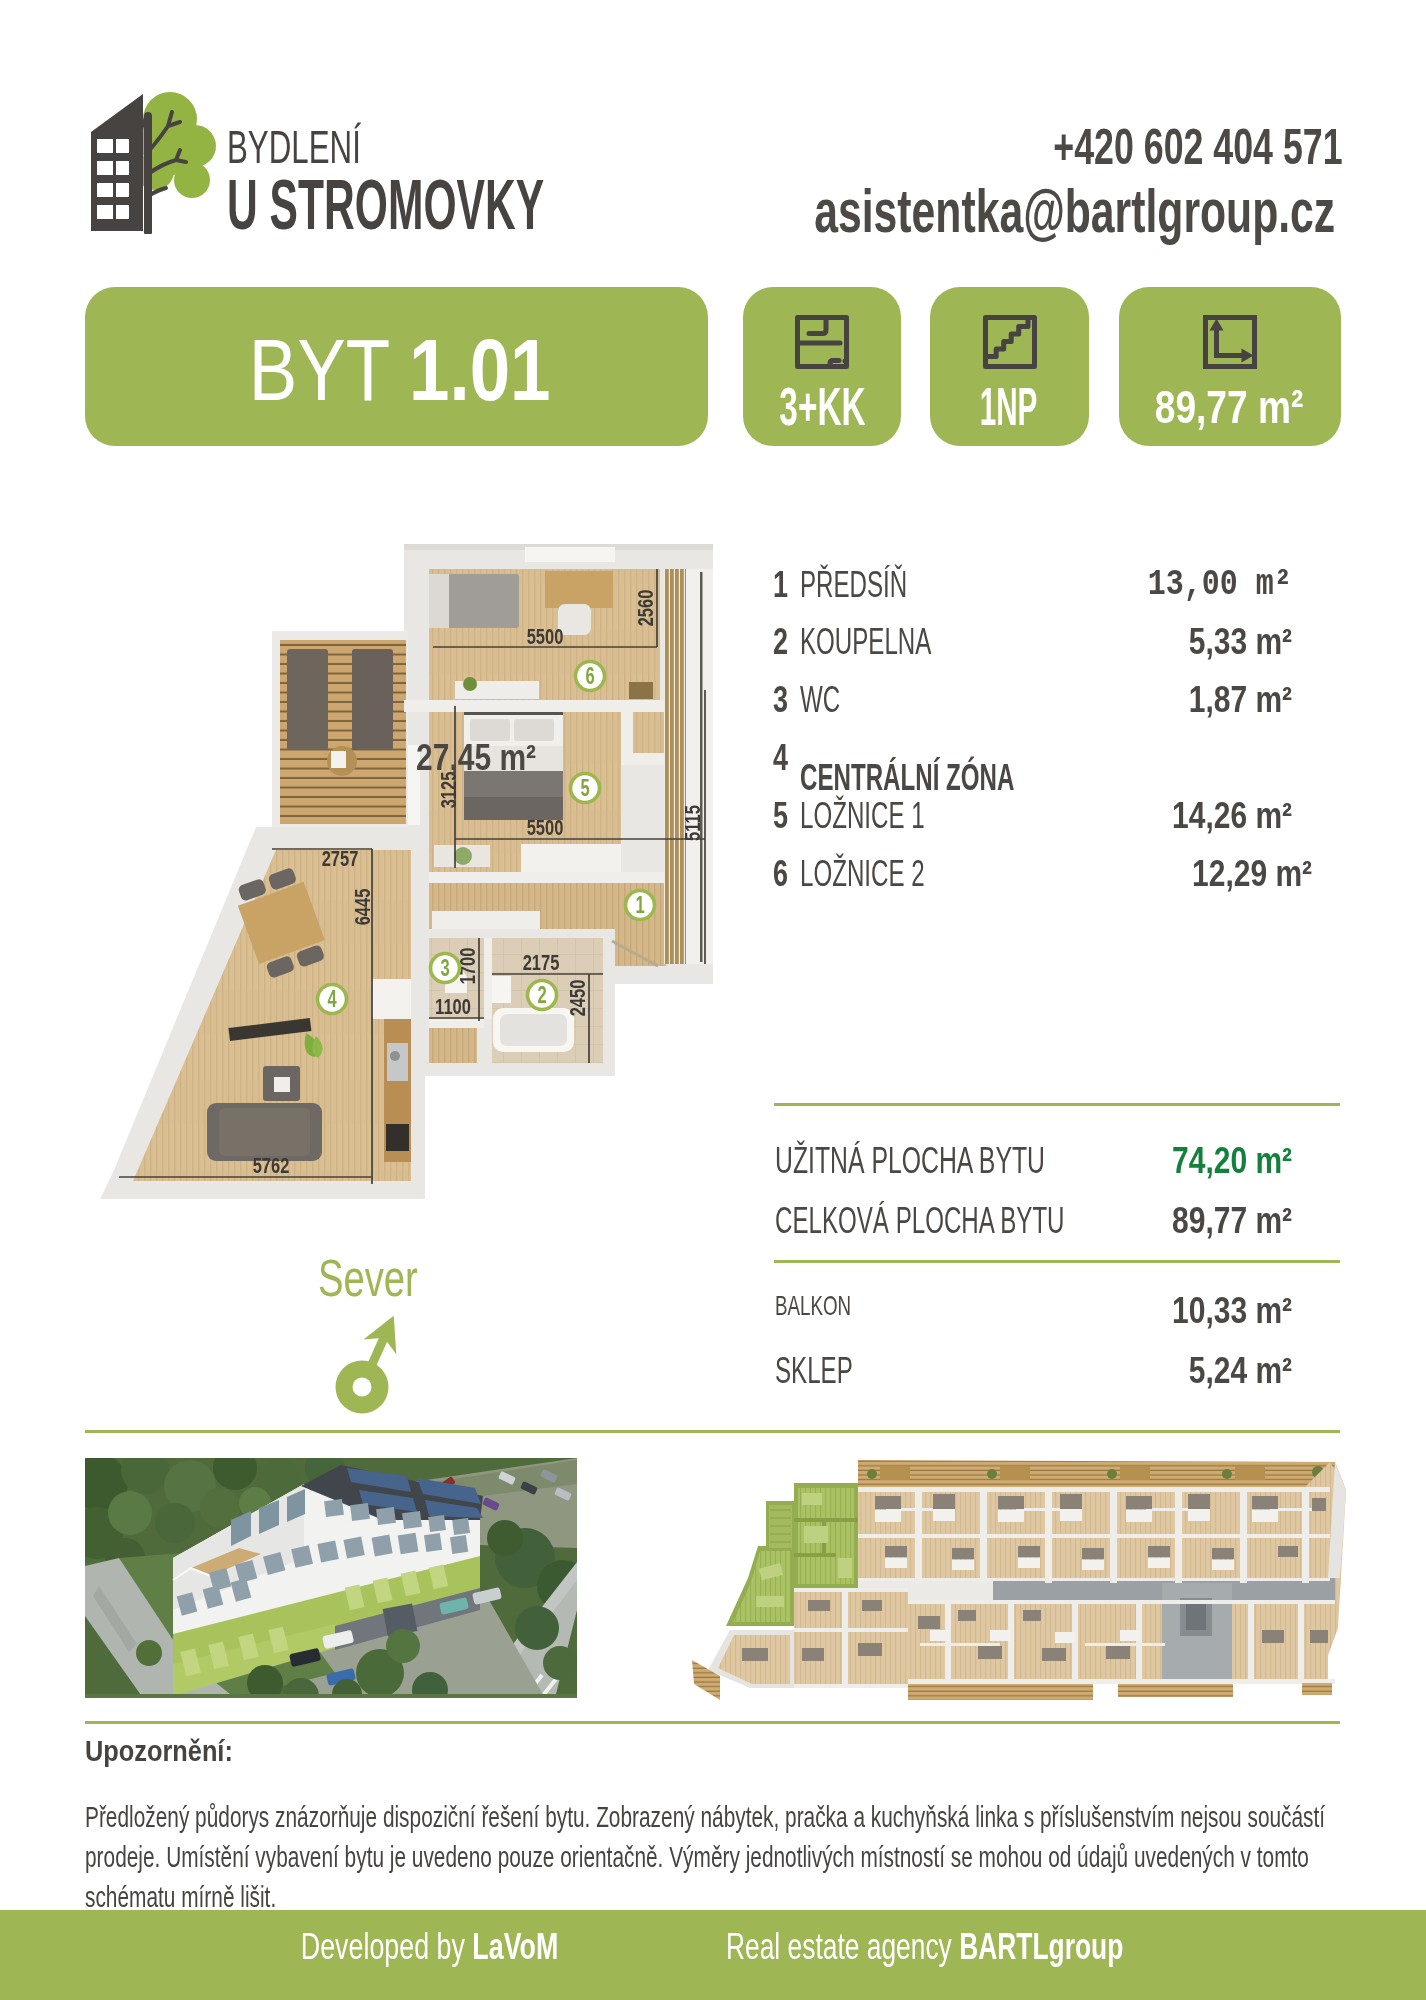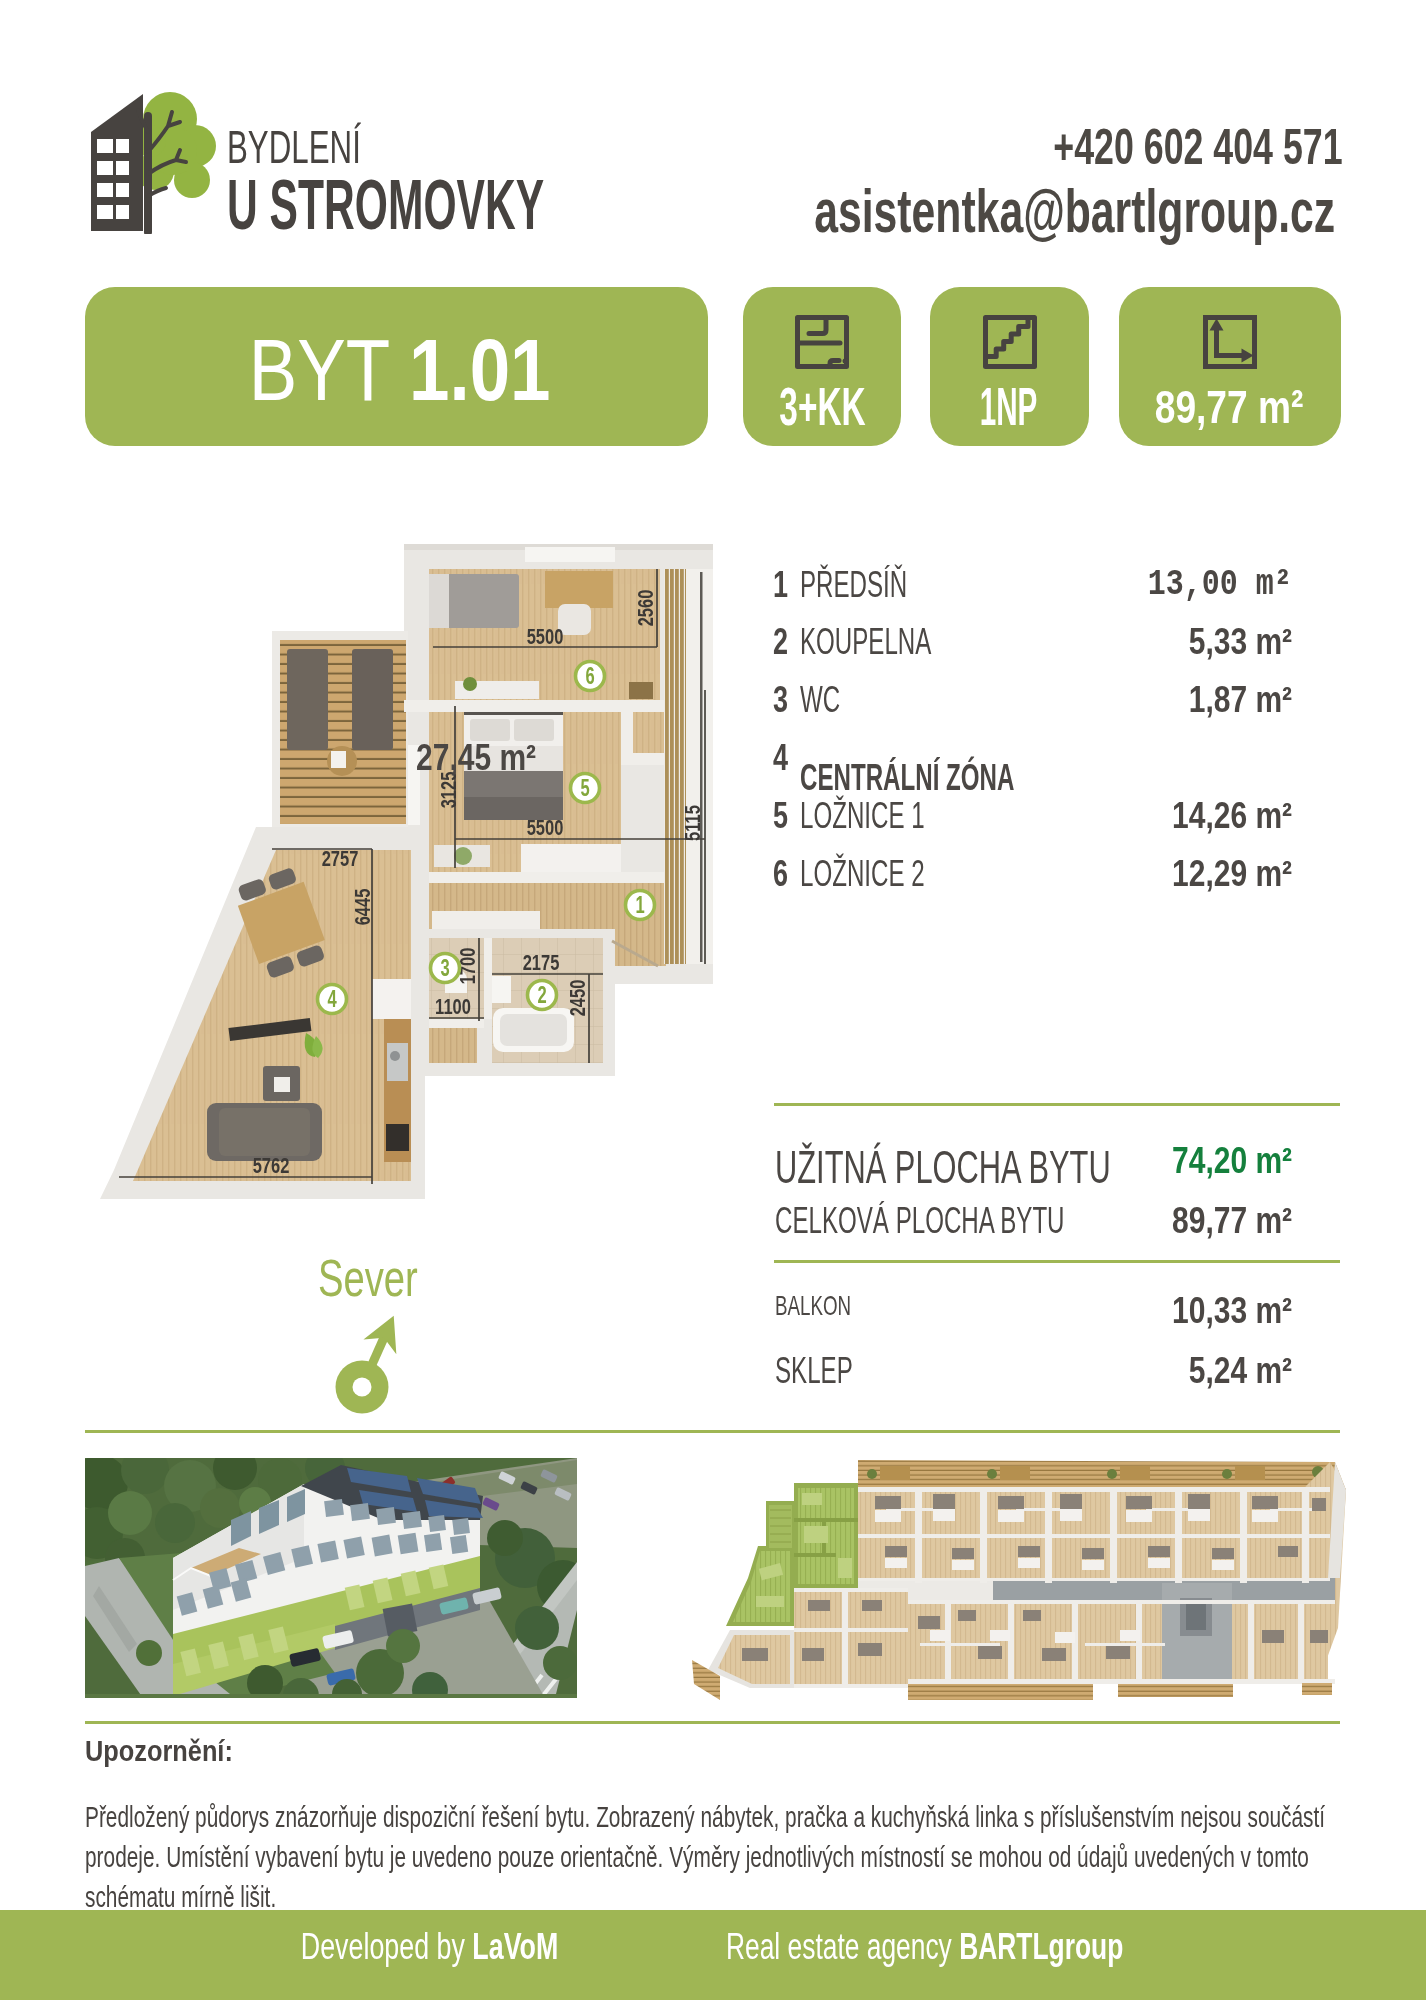--- a/index.html
+++ b/index.html
@@ -621,22 +621,22 @@
       <div class="abs" style="left:800px;top:679.2px;font-size:36px;font-weight:400;color:#4b4744;"><span style="display:inline-block;white-space:nowrap;transform:scaleX(0.67);transform-origin:0 50%;">WC</span></div>
       <div class="abs" style="left:392px;width:900px;text-align:right;top:679.2px;font-size:36px;font-weight:700;color:#4b4744;"><span style="display:inline-block;white-space:nowrap;transform:scaleX(0.833);transform-origin:100% 50%;">1,87 m²</span></div>
       <div class="abs" style="left:773px;top:737.0px;font-size:36px;font-weight:700;color:#4b4744;"><span style="display:inline-block;white-space:nowrap;transform:scaleX(0.75);transform-origin:0 50%;">4</span></div>
       <div class="abs" style="left:800px;top:737.0px;font-size:36px;font-weight:700;color:#4b4744;margin-top:20px;"><span style="display:inline-block;white-space:nowrap;transform:scaleX(0.67);transform-origin:0 50%;">CENTRÁLNÍ ZÓNA</span></div>
       <div class="abs" style="left:392px;width:900px;top:737.0px;font-size:36px;font-weight:700;color:#4b4744;"><span style="display:inline-block;white-space:nowrap;transform:scaleX(0.833);transform-origin:100% 50%;">27,45 m²</span></div>
       <div class="abs" style="left:773px;top:794.8px;font-size:36px;font-weight:700;color:#4b4744;"><span style="display:inline-block;white-space:nowrap;transform:scaleX(0.75);transform-origin:0 50%;">5</span></div>
       <div class="abs" style="left:800px;top:794.8px;font-size:36px;font-weight:400;color:#4b4744;"><span style="display:inline-block;white-space:nowrap;transform:scaleX(0.67);transform-origin:0 50%;">LOŽNICE 1</span></div>
       <div class="abs" style="left:392px;width:900px;text-align:right;top:794.8px;font-size:36px;font-weight:700;color:#4b4744;"><span style="display:inline-block;white-space:nowrap;transform:scaleX(0.833);transform-origin:100% 50%;">14,26 m²</span></div>
       <div class="abs" style="left:773px;top:852.6px;font-size:36px;font-weight:700;color:#4b4744;"><span style="display:inline-block;white-space:nowrap;transform:scaleX(0.75);transform-origin:0 50%;">6</span></div>
       <div class="abs" style="left:800px;top:852.6px;font-size:36px;font-weight:400;color:#4b4744;"><span style="display:inline-block;white-space:nowrap;transform:scaleX(0.67);transform-origin:0 50%;">LOŽNICE 2</span></div>
-      <div class="abs" style="left:392px;width:900px;text-align:right;top:852.6px;font-size:36px;font-weight:700;color:#4b4744;"><span style="display:inline-block;white-space:nowrap;transform:scaleX(0.833);transform-origin:100% 50%;">12,29 m²</span></div>
-      <div class="abs" style="left:775px;top:1139.6px;font-size:46px;font-weight:400;color:#4b4744;"><span style="display:inline-block;white-space:nowrap;transform:scaleX(0.67);transform-origin:0 50%;">UŽITNÁ PLOCHA BYTU</span></div>
+      <div class="abs" style="left:392px;width:900px;text-align:right;top:852.6px;font-size:36px;font-weight:700;color:#4b4744;padding-left:20px;"><span style="display:inline-block;white-space:nowrap;transform:scaleX(0.833);transform-origin:100% 50%;">12,29 m²</span></div>
+      <div class="abs" style="left:775px;top:1139.6px;font-size:37px;font-weight:400;color:#4b4744;"><span style="display:inline-block;white-space:nowrap;transform:scaleX(0.67);transform-origin:0 50%;">UŽITNÁ PLOCHA BYTU</span></div>
       <div class="abs" style="left:392px;width:900px;text-align:right;top:1139.6px;font-size:36px;font-weight:700;color:#15803d;"><span style="display:inline-block;white-space:nowrap;transform:scaleX(0.833);transform-origin:100% 50%;">74,20 m²</span></div>
       <div class="abs" style="left:775px;top:1199.6px;font-size:36px;font-weight:400;color:#4b4744;"><span style="display:inline-block;white-space:nowrap;transform:scaleX(0.67);transform-origin:0 50%;">CELKOVÁ PLOCHA BYTU</span></div>
       <div class="abs" style="left:392px;width:900px;text-align:right;top:1199.6px;font-size:36px;font-weight:700;color:#4b4744;"><span style="display:inline-block;white-space:nowrap;transform:scaleX(0.833);transform-origin:100% 50%;">89,77 m²</span></div>
       <div class="abs" style="left:775px;top:1289.6px;font-size:28px;font-weight:400;color:#4b4744;"><span style="display:inline-block;white-space:nowrap;transform:scaleX(0.67);transform-origin:0 50%;">BALKON</span></div>
       <div class="abs" style="left:392px;width:900px;text-align:right;top:1289.6px;font-size:36px;font-weight:700;color:#4b4744;"><span style="display:inline-block;white-space:nowrap;transform:scaleX(0.833);transform-origin:100% 50%;">10,33 m²</span></div>
       <div class="abs" style="left:775px;top:1349.6px;font-size:36px;font-weight:400;color:#4b4744;"><span style="display:inline-block;white-space:nowrap;transform:scaleX(0.67);transform-origin:0 50%;">SKLEP</span></div>
       <div class="abs" style="left:392px;width:900px;text-align:right;top:1349.6px;font-size:36px;font-weight:700;color:#4b4744;"><span style="display:inline-block;white-space:nowrap;transform:scaleX(0.833);transform-origin:100% 50%;">5,24 m²</span></div>
     </div>
 </div>
 

